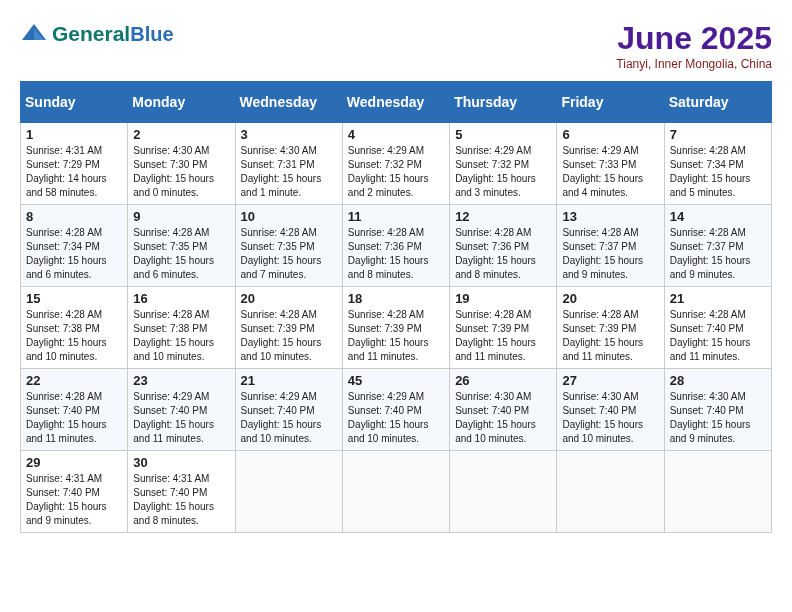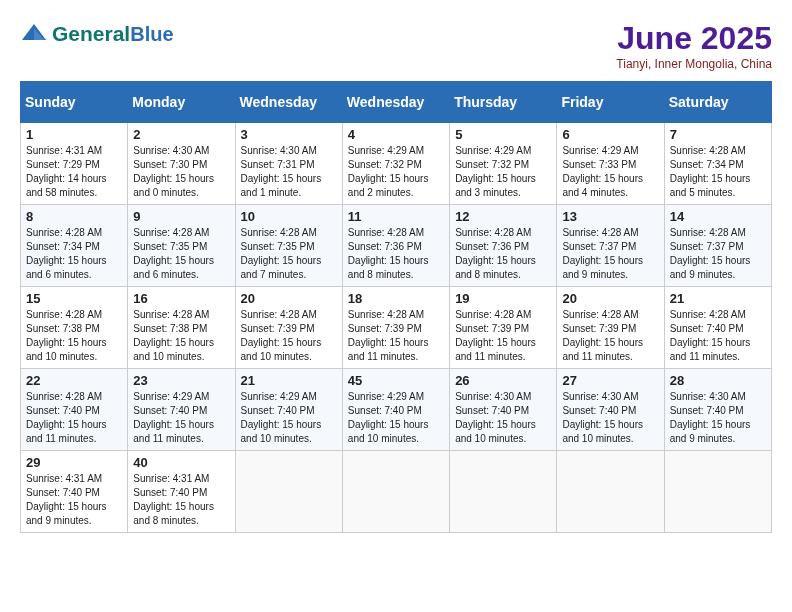--- a/index.html
+++ b/index.html
@@ -154,21 +154,21 @@
         <td><span class="day-num">22</span><span class="day-info">Sunrise: 4:28 AM<br>Sunset: 7:40 PM<br>Daylight: 15 hours and 11 minutes.</span></td>
         <td><span class="day-num">23</span><span class="day-info">Sunrise: 4:29 AM<br>Sunset: 7:40 PM<br>Daylight: 15 hours and 11 minutes.</span></td>
         <td><span class="day-num">21</span><span class="day-info">Sunrise: 4:29 AM<br>Sunset: 7:40 PM<br>Daylight: 15 hours and 10 minutes.</span></td>
         <td><span class="day-num">45</span><span class="day-info">Sunrise: 4:29 AM<br>Sunset: 7:40 PM<br>Daylight: 15 hours and 10 minutes.</span></td>
         <td><span class="day-num">26</span><span class="day-info">Sunrise: 4:30 AM<br>Sunset: 7:40 PM<br>Daylight: 15 hours and 10 minutes.</span></td>
         <td><span class="day-num">27</span><span class="day-info">Sunrise: 4:30 AM<br>Sunset: 7:40 PM<br>Daylight: 15 hours and 10 minutes.</span></td>
         <td><span class="day-num">28</span><span class="day-info">Sunrise: 4:30 AM<br>Sunset: 7:40 PM<br>Daylight: 15 hours and 9 minutes.</span></td>
       </tr>
       <tr>
         <td><span class="day-num">29</span><span class="day-info">Sunrise: 4:31 AM<br>Sunset: 7:40 PM<br>Daylight: 15 hours and 9 minutes.</span></td>
-        <td><span class="day-num">40</span><span class="day-info">Sunrise: 4:31 AM<br>Sunset: 7:40 PM<br>Daylight: 15 hours and 8 minutes.</span></td>
+        <td><span class="day-num">30</span><span class="day-info">Sunrise: 4:31 AM<br>Sunset: 7:40 PM<br>Daylight: 15 hours and 8 minutes.</span></td>
         <td class="empty-cell"></td>
         <td class="empty-cell"></td>
         <td class="empty-cell"></td>
         <td class="empty-cell"></td>
         <td class="empty-cell"></td>
       </tr>
     </tbody>
 </table>
 
 </body></html>

